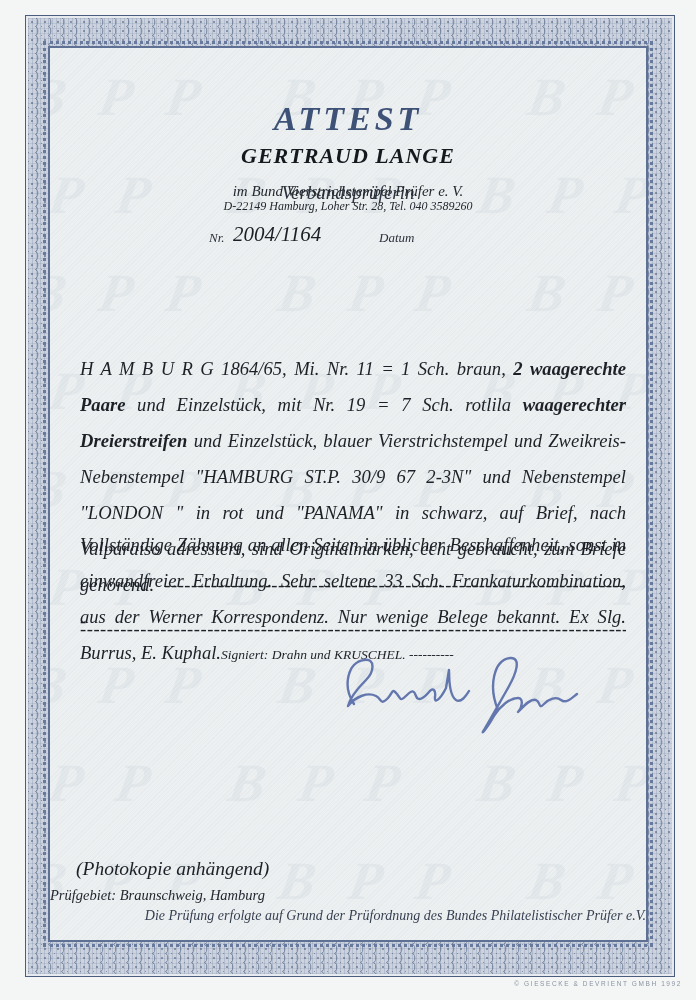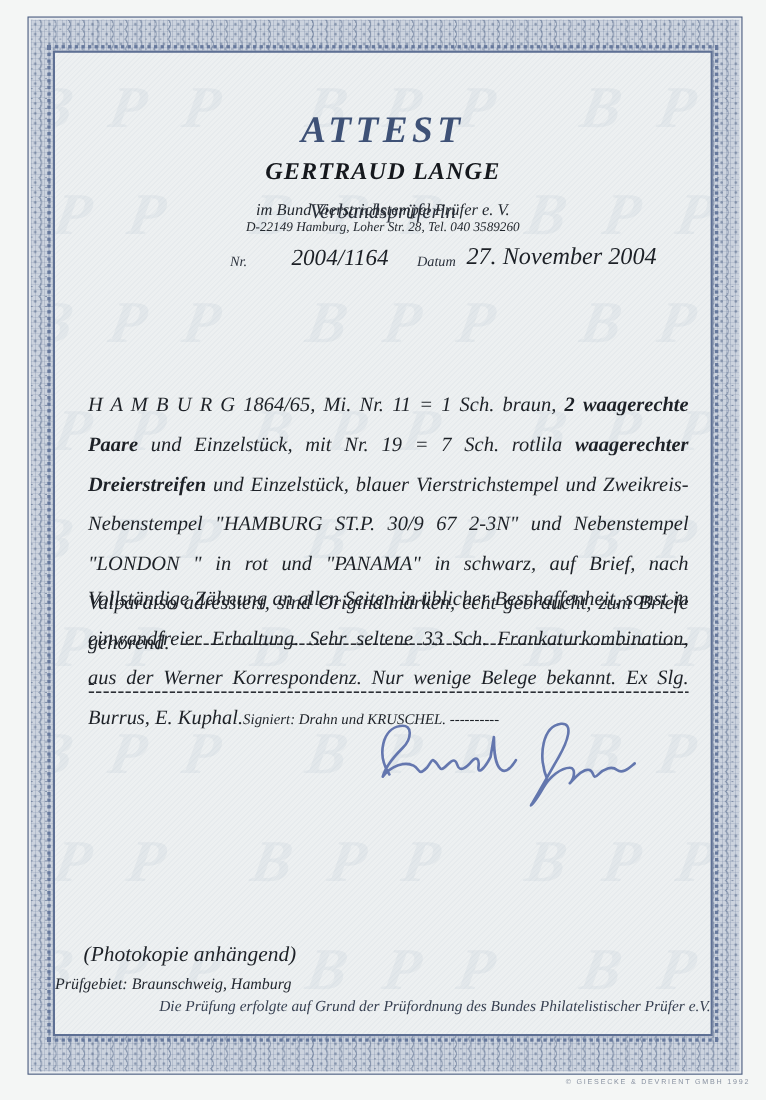--- a/index.html
+++ b/index.html
@@ -45,21 +45,21 @@
   .hdr{left:0;right:0;text-align:center;color:#20242c;}
   .title{top:52px;font-size:34px;letter-spacing:4px;color:#3e5176;font-weight:600;}
   .name{top:95px;font-size:22px;font-weight:bold;letter-spacing:1px;color:#15181d;}
   .role{top:134px;font-size:19px;color:#2b313c;}
   .org{top:135px;font-size:15px;color:#23282f;}
   .addr{top:151px;font-size:12px;color:#23282f;}
   .nr-row{top:172px;left:0;right:0;height:30px;}
   .fld-label{font-size:13px;color:#2b313c;}
   .fld-value{font-size:21px;color:#1c2026;}
   .nr-label{left:159px;top:10px;}
-  .nr-value{left:183px;top:2px;margin-left:32px;}
+  .nr-value{left:183px;top:2px;}
   .dt-label{left:329px;top:10px;}
   .dt-value{left:374px;top:0;font-size:22px;}
   
   .para{
     left:30px;width:546px;font-size:18.6px;line-height:36px;
     text-align:justify;color:#1d2127;
   }
   .p1{top:303px;}
   .p2{top:479px;}
   .seg-bold{font-weight:bold;}
@@ -102,21 +102,20 @@
       <div class="abs hdr title">ATTEST</div>
       <div class="abs hdr name">GERTRAUD LANGE</div>
       <div class="abs hdr role">Verbandsprüferin</div>
       <div class="abs hdr org">im Bund Vierstrichstempel Prüfer e. V.</div>
       <div class="abs hdr addr">D-22149 Hamburg, Loher Str. 28, Tel. 040 3589260</div>
 
       <div class="abs nr-row">
         <span class="abs fld-label nr-label">Nr.</span>
         <span class="abs fld-value nr-value">2004/1164</span>
         <span class="abs fld-label dt-label">Datum</span>
-        <span class="abs fld-value dt-value">27. November 2004</span>
       </div>
 
       <div class="abs para p1"><span>H A M B U R G  1864/65, Mi. Nr. 11 = 1 Sch. braun, </span><span class="seg-bold">2 waagerechte Paare</span><span> und Einzelstück, mit Nr. 19 = 7 Sch. rotlila </span><span class="seg-bold">waagerechter Dreierstreifen</span><span> und Einzelstück, blauer Vierstrichstempel und Zweikreis-Nebenstempel "HAMBURG ST.P. 30/9 67 2-3N" und Nebenstempel "LONDON " in rot und "PANAMA" in schwarz, auf Brief, nach Valparaiso adressiert, sind Originalmarken, echt gebraucht, zum Briefe gehörend. </span><span class="seg-dash">----------------------------------------------------------------------</span></div>
       <div class="abs para p2"><span>Vollständige Zähnung an allen Seiten in üblicher Beschaffenheit, sonst in einwandfreier Erhaltung.  Sehr seltene 33 Sch. Frankaturkombination, aus der Werner Korrespondenz. Nur wenige Belege bekannt. Ex Slg. Burrus, E. Kuphal.</span><span class="seg-small">Signiert: Drahn und KRUSCHEL. ----------</span></div>
       <div class="abs dash-line">--------------------------------------------------------------------------------------------------------------------------</div>
 
       <svg class="abs sig" viewBox="0 0 260 100" aria-label="Gertraud Lange">
         <g fill="none" stroke="#4c62a3" stroke-width="2.4" stroke-linecap="round" stroke-linejoin="round" opacity="0.85">
           <path d="M24,58 C12,40 18,16 34,14 C46,12 44,26 36,34 C28,42 20,52 18,60 C26,50 38,46 46,50 C52,53 50,60 58,52 C63,46 62,42 67,48 C71,53 70,56 77,49 C82,44 84,44 86,50 C88,56 94,52 99,46 C103,41 106,44 105,51 C104,58 110,54 116,42 L119,24 C119,38 120,50 126,54 C131,57 136,50 139,45"></path>
           <path d="M168,64 C158,40 164,14 180,12 C192,11 186,28 178,42 C170,56 160,74 154,84 C150,90 156,84 164,70 C170,60 180,52 188,52 C194,52 192,62 188,66 C192,62 200,52 206,54 C211,56 208,64 214,58 C219,53 226,50 231,54 C236,58 242,52 247,48"></path>

